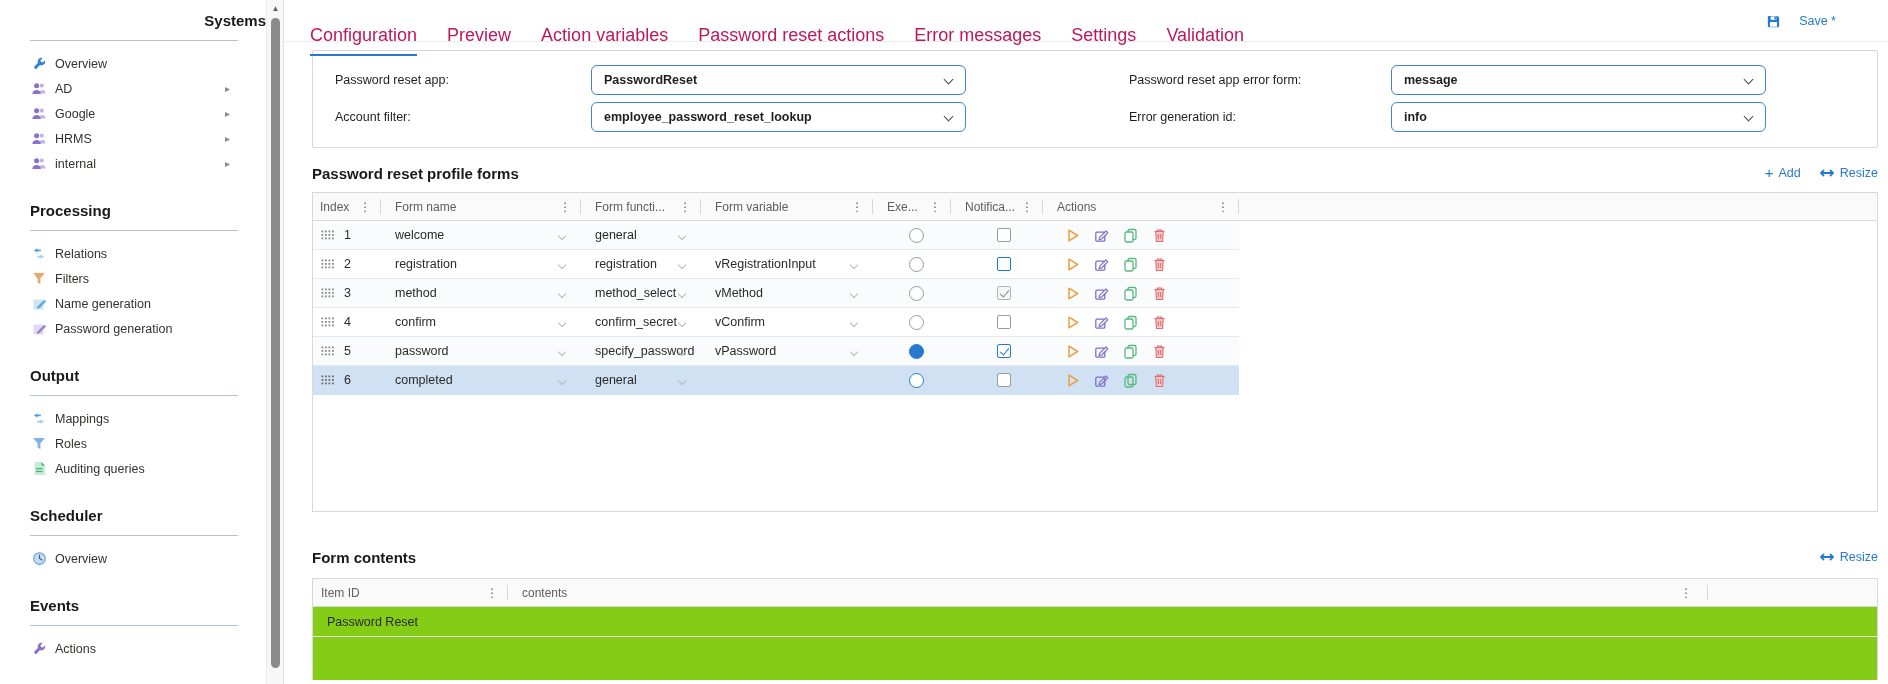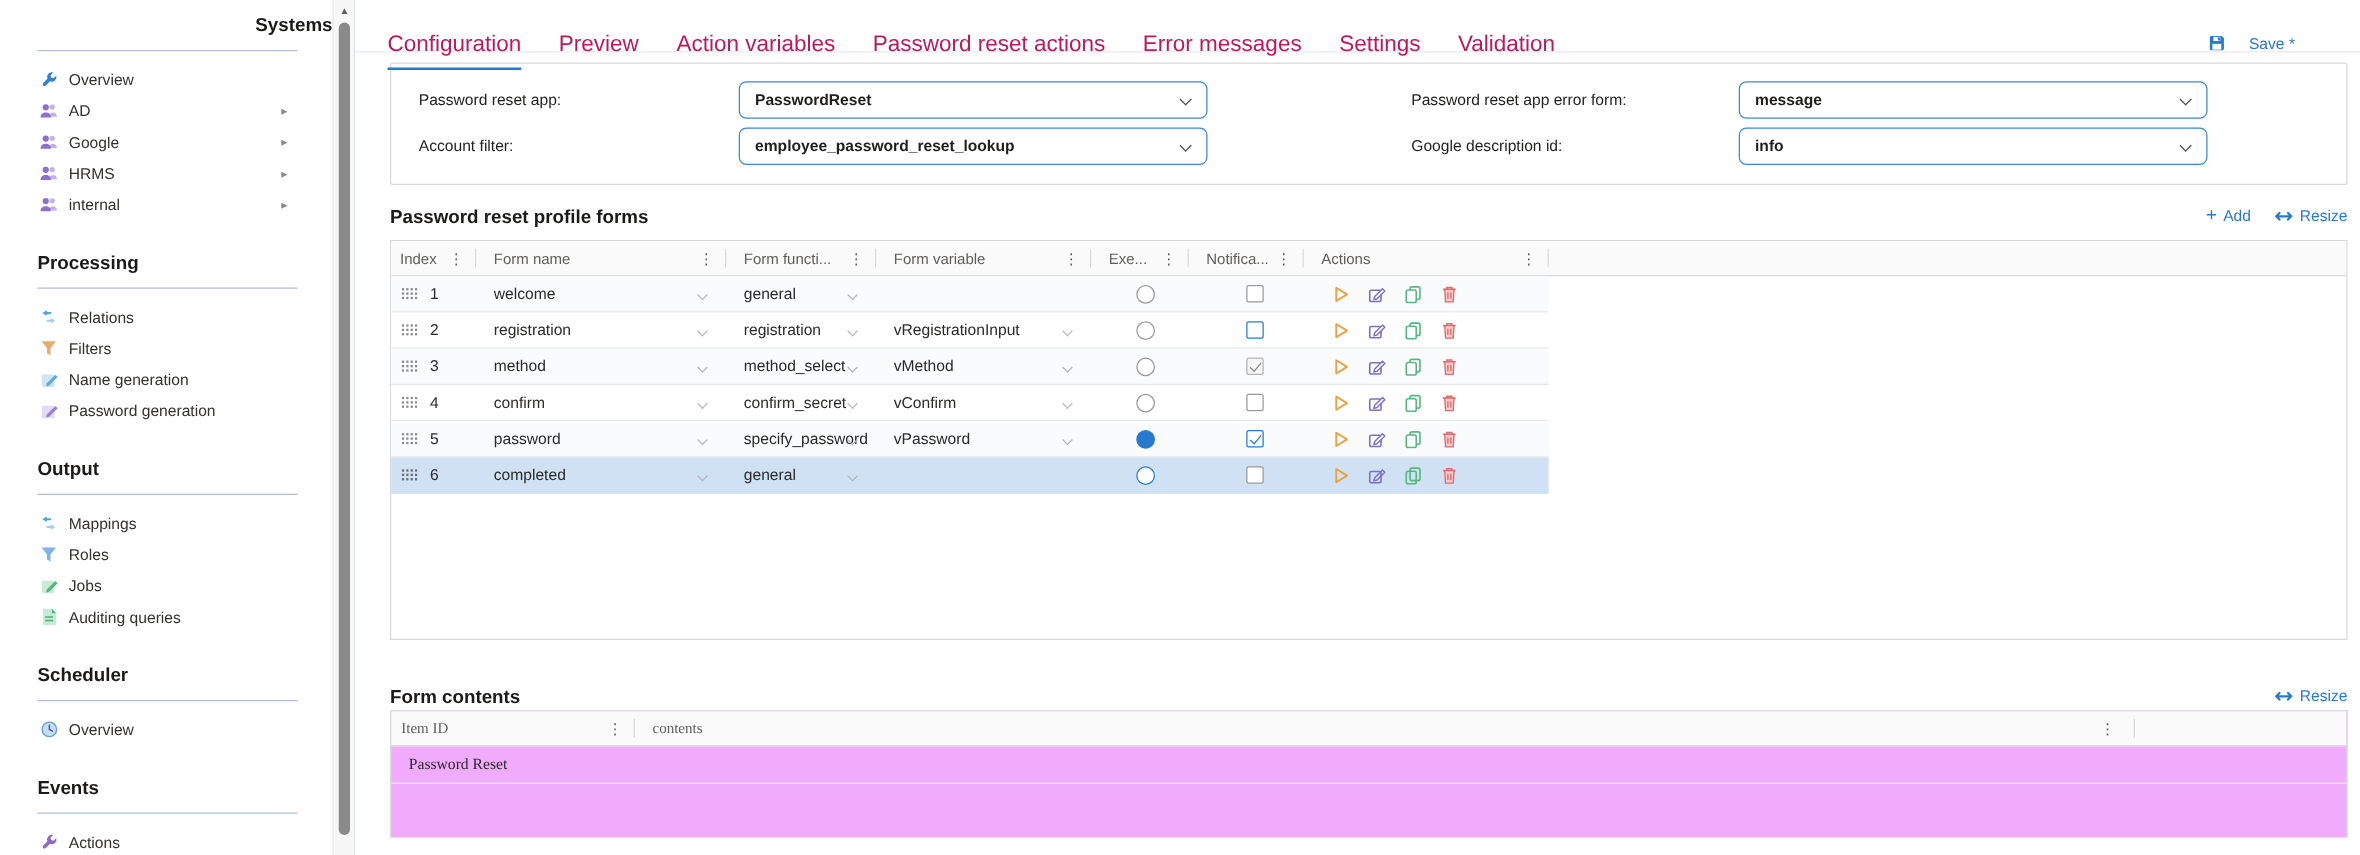--- a/index.html
+++ b/index.html
@@ -18,21 +18,21 @@
   .side-item .arrow { position:absolute; right:36px; color:#8a8a8a; font-size:10px; }
   
   .vscroll { position:absolute; left:266px; top:0; width:17px; height:684px; background:#f7f7f7; border-left:1px solid #ececec; }
   .vscroll .up { position:absolute; top:4px; left:0; width:17px; text-align:center; font-size:8px; color:#5f5e5c; }
   .vscroll .thumb { position:absolute; left:3.5px; top:18px; width:9px; height:650px; background:#8a8a8a; border-radius:6px; }
   
   .main { position:absolute; left:283px; top:0; right:0; bottom:0; border-left:1px solid #dfe3ec; background:#fff; }
   .tabbar { height:42px; border-bottom:1px solid #ececec; display:flex; align-items:center; padding-left:26px; position:relative; }
   .tab { font-size:18px; color:#be185d; margin-right:30px; height:42px; line-height:42px; cursor:pointer;margin-top:28px; }
   .tab.active { border-bottom:2px solid #2779d0; }
-  .save-btn { position:absolute; right:52px; top:0; height:42px; display:flex; align-items:flex-end; gap:18px; color:#2779d0; font-size:12.5px; cursor:pointer; }
+  .save-btn { position:absolute; right:52px; top:0; height:42px; display:flex; align-items:center; gap:18px; color:#2779d0; font-size:12.5px; cursor:pointer; }
   .content { padding:8px 10px 0 28px; }
   
   .config-panel { width:1566px; height:98px; border:1px solid #d8d8d8; border-radius:2px; padding:14px 0 0 22px; background:#fff; }
   .cfg-row { display:flex; align-items:center; height:30px; margin-bottom:7px; }
   .cfg-label { width:256px; font-size:12.5px; color:#201f1e; }
   .cfg-label.right { width:262px; }
   .cfg-gap { width:163px; }
   .dd { width:375px; height:30px; border:1px solid #3c85d8; border-radius:6px; background:#fff; position:relative;
         display:flex; align-items:center; padding:0 30px 0 12px; font-size:12.5px; color:#201f1e; cursor:pointer;font-weight:bold; }
   .dd .chev { position:absolute; right:13px; top:10px; width:7px; height:7px; border-right:1.5px solid #4a4a4a; border-bottom:1.5px solid #4a4a4a; transform:rotate(45deg); }
@@ -69,21 +69,21 @@
   .checkbox.checked-disabled { background:#f6f6f6; border-color:#b5b4b3; }
   .checkbox.checked-disabled::after, .checkbox.checked::after {
     content:""; position:absolute; left:4px; top:1px; width:4px; height:8px;
     border-right:1.6px solid #8a8988; border-bottom:1.6px solid #8a8988; transform:rotate(40deg);
   }
   .checkbox.checked { border-color:#2779d0; }
   .checkbox.checked::after { border-color:#2779d0; }
   .td.w-act { padding-left:22px; gap:14px; }
   .act-btn { width:15px; height:15px; display:flex; cursor:pointer; }
   
-  .ctable { width:1566px; height:102px; border:1px solid #d9d9d9; border-bottom:none; background:#f0abfc;font-family:Liberation Serif, serif; }
+  .ctable { margin-top:10px; width:1566px; height:102px; border:1px solid #d9d9d9; border-bottom:none; background:#84cc16; }
   .cth-id { width:195px; } .th.cth-id { padding-left:8px; }
   .cth-contents { width:1200px; } .th.cth-contents .kebab { right:16px; }
   .crow { display:flex; align-items:center; height:30px; border-bottom:1px solid #e8e8e8; }
   .crow .td.cth-id { padding-left:8px; }
 </style>
 </head>
 <body>
 
 <div class="screen">
 
@@ -202,29 +202,20 @@
           </span>
         <span>Mappings</span>
       </div>
       <div class="side-item">
         <span class="icn">
             <svg width="14" height="13" viewBox="0 0 14 13">
               <path d="M1.2 1h11.6L8.4 6.6v5.6l-2.8-1.7V6.6z" fill="#7fb3e8"></path>
             </svg>
           </span>
         <span>Roles</span>
-      </div>
-      <div class="side-item">
-        <span class="icn">
-            <svg width="15" height="14" viewBox="0 0 15 14">
-              <rect x="1.5" y="2.5" width="10" height="10" rx="1" fill="#c9ead6"></rect>
-              <path d="M5.5 9.5 12.3 2.7l1.8 1.8L7.3 11.3l-2.4.6z" fill="#4db87b"></path>
-            </svg>
-          </span>
-        <span>Jobs</span>
       </div>
       <div class="side-item">
         <span class="icn">
             <svg width="13" height="15" viewBox="0 0 13 15">
               <path d="M1.5 1h7l3.5 3.5V14H1.5z" fill="#c9ead6"></path>
               <path d="M8.5 1l3.5 3.5H8.5z" fill="#4db87b"></path>
               <rect x="3" y="7" width="6.5" height="1.3" fill="#4db87b"></rect>
               <rect x="3" y="9.8" width="6.5" height="1.3" fill="#4db87b"></rect>
             </svg>
           </span>
@@ -305,21 +296,21 @@
             <span class="chev"></span>
           </div>
         </div>
         <div class="cfg-row">
           <div class="cfg-label">Account filter:</div>
           <div class="dd">
             <span>employee_password_reset_lookup</span>
             <span class="chev"></span>
           </div>
           <div class="cfg-gap"></div>
-          <div class="cfg-label right">Google description id:</div>
+          <div class="cfg-label right">Error generation id:</div>
           <div class="dd">
             <span>info</span>
             <span class="chev"></span>
           </div>
         </div>
       </div>
 
       <div class="sect-head">
         <div class="sect-title">Password reset profile forms</div>
         <div class="sect-actions">

